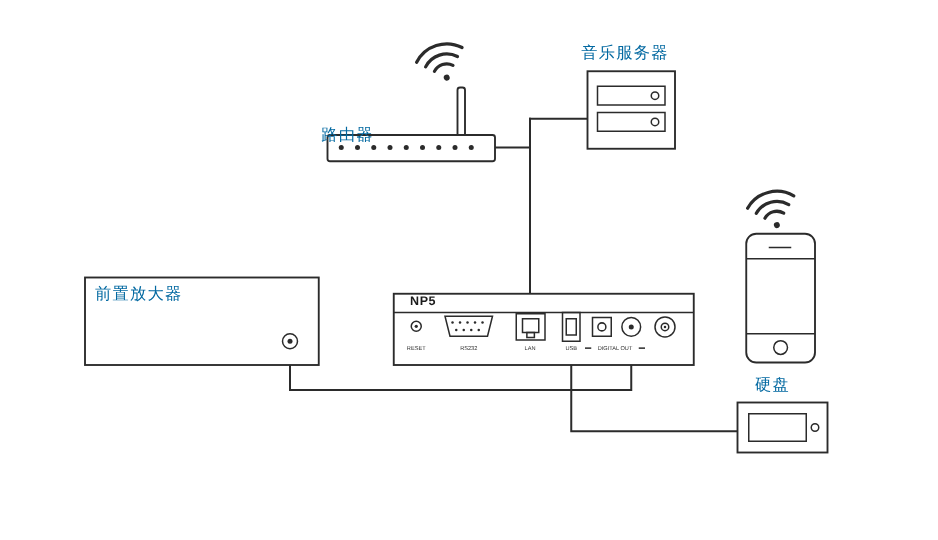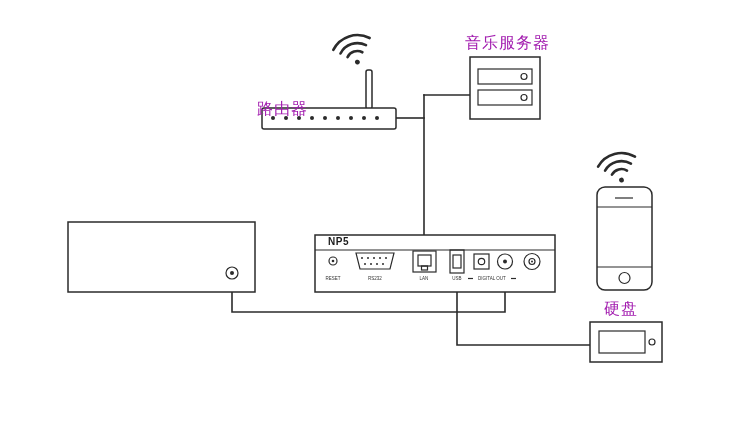--- a/index.html
+++ b/index.html
@@ -6,22 +6,22 @@
   .canvas{
     position:relative;
     width:750px;height:432px;
     background:#ffffff;
     font-family:"Liberation Sans", sans-serif;
     overflow:hidden;
   }
   .canvas svg{position:absolute;left:0;top:0;}
   .dev-label{
     position:absolute;
-    color:#a21caf;
-    font-size:16px;
+    color:#0369a1;
+    font-size:13px;
     letter-spacing:1px;
     white-space:nowrap;
   }
   .np5-label{
     position:absolute;
     color:#1b1b1b;
     font-size:10px;
     font-weight:bold;
     letter-spacing:0.5px;
   }
@@ -164,16 +164,17 @@
     <g>
       <rect class="outline" x="590" y="322" width="72" height="40"></rect>
       <rect class="thin" x="599" y="331" width="46" height="22"></rect>
       <circle class="thin" cx="652" cy="342" r="3"></circle>
     </g>
 
   </svg>
 
   <div class="dev-label" style="left:257px;top:99px;">路由器</div>
   <div class="dev-label" style="left:465px;top:33px;">音乐服务器</div>
+  <div class="dev-label" style="left:76px;top:226px;">前置放大器</div>
   <div class="np5-label" style="left:328px;top:236px;">NP5</div>
   <div class="dev-label" style="left:588px;top:299px;margin-left:16px;">硬盘</div>
 
 </div>
 
 </body></html>

